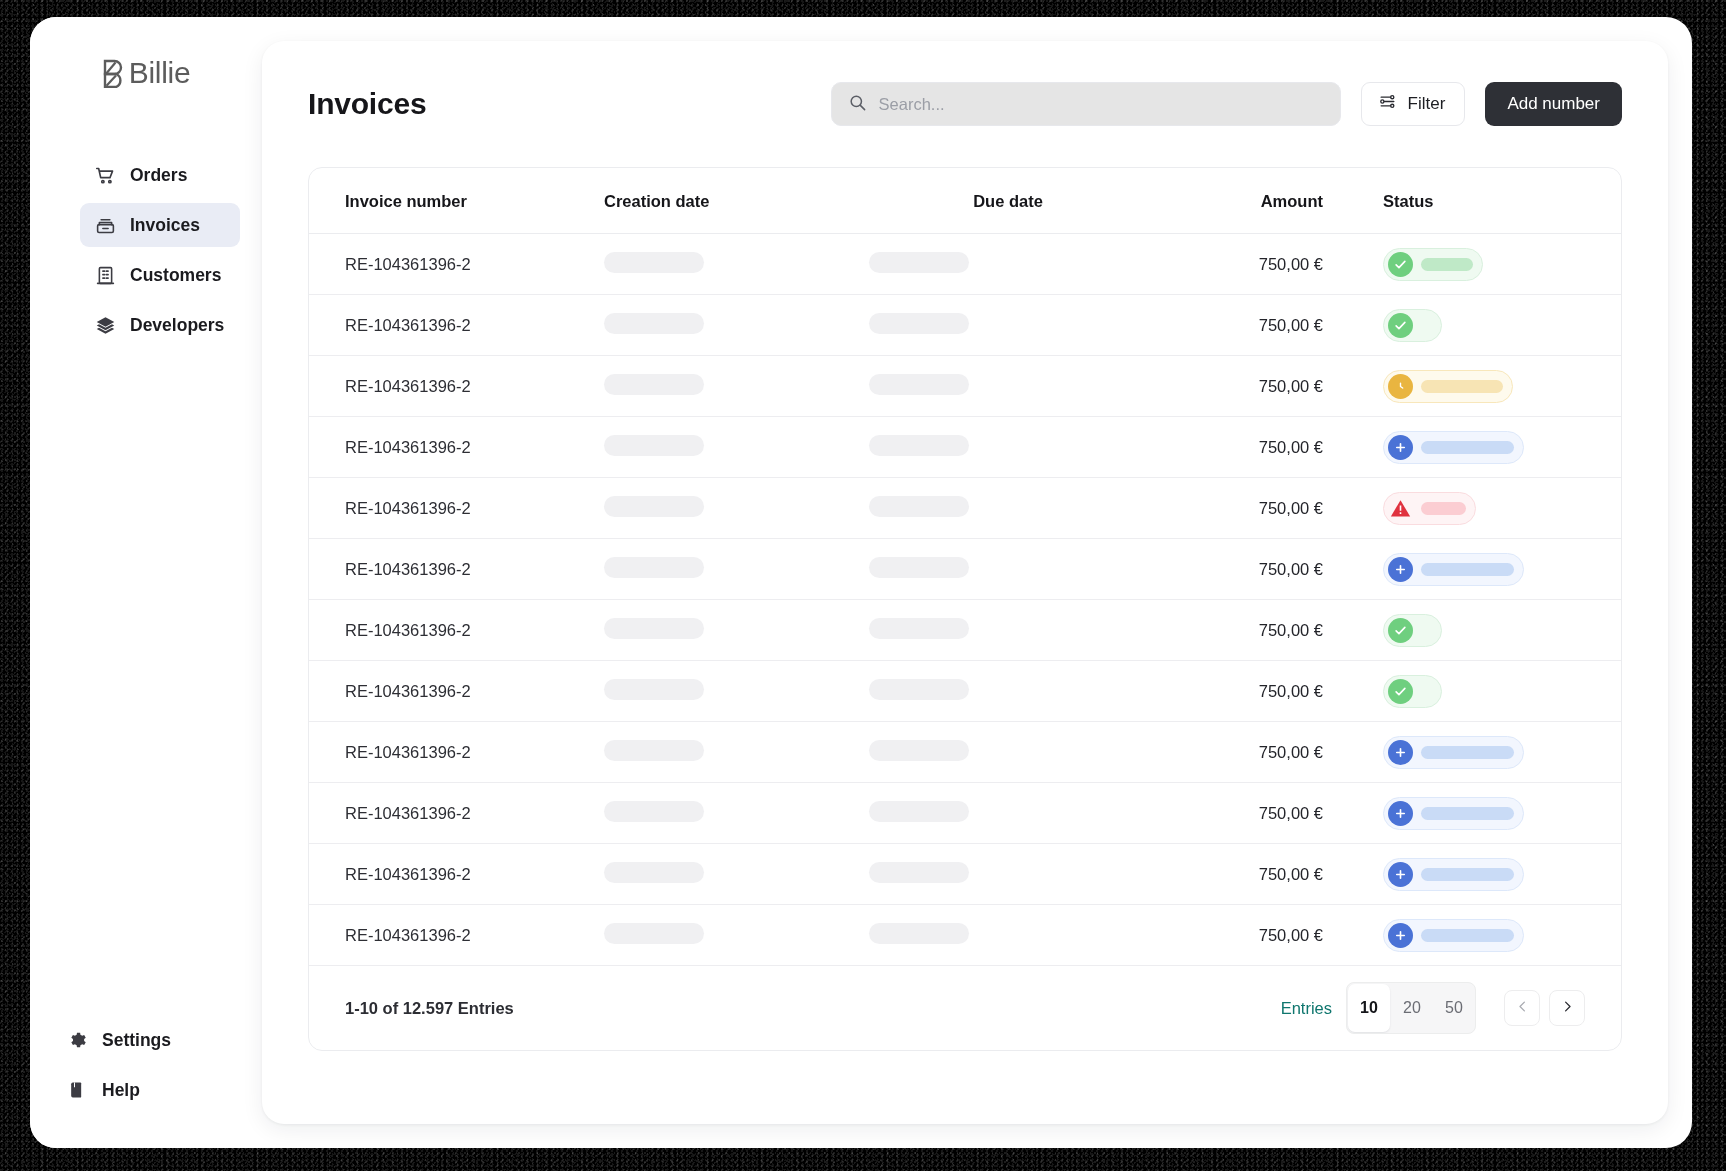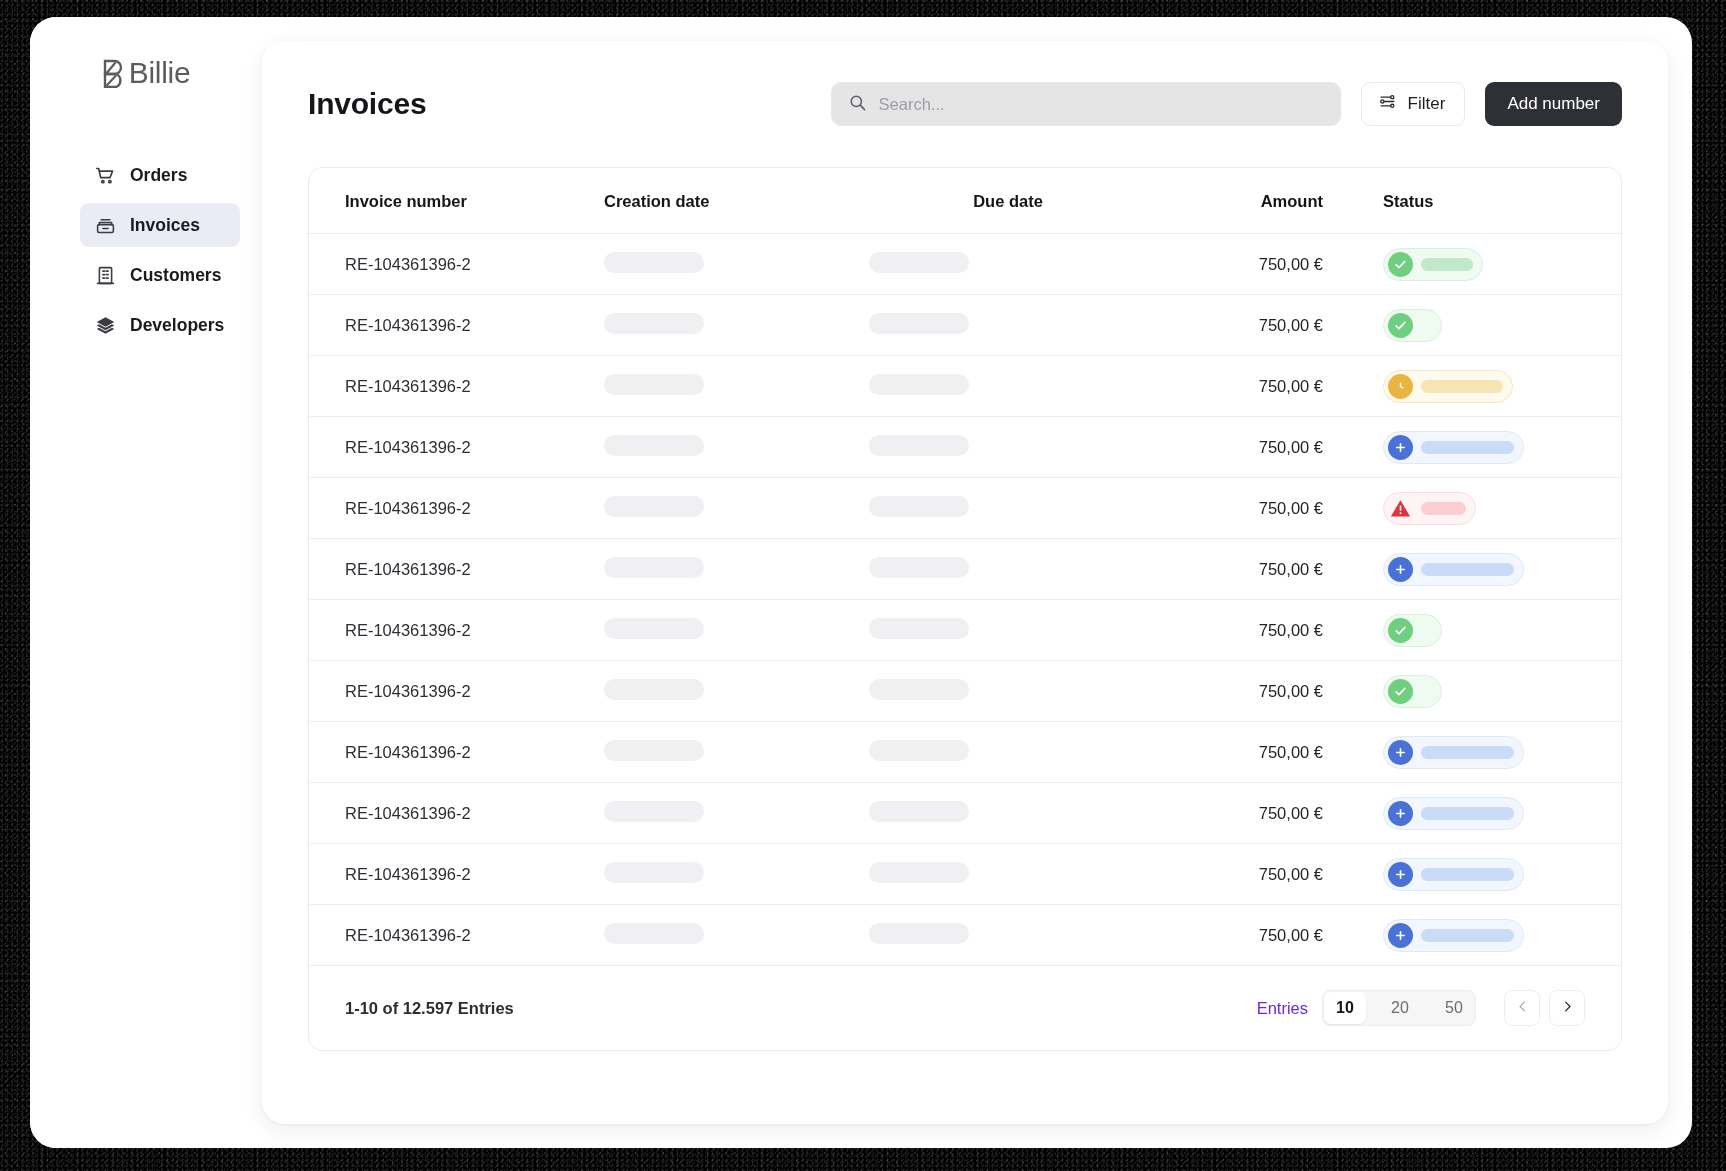--- a/index.html
+++ b/index.html
@@ -244,30 +244,29 @@
 
   
   .table-foot {
     display: flex;
     align-items: center;
     height: 84px;
     padding: 0 36px;
   }
   .foot-info { font-size: 16.5px; color: #2c2d33; font-weight: bold; }
   .foot-spacer { flex: 1 1 auto; }
-  .foot-label { font-size: 16.5px; color: #6d28d9; margin-right: 14px; }
+  .foot-label { font-size: 16.5px; color: #0f766e; margin-right: 14px; }
 
   .seg {
     display: flex;
     border: 1px solid #eceded;
     border-radius: 8px;
     background: #f6f6f7;
     overflow: hidden;
-    height: 36px;
-    gap: 12px;
+    height: 52px;
   }
   .seg button {
     border: 0; background: transparent;
     min-width: 42px; padding: 0 8px;
     font-size: 16px; color: #6b6d74;
     cursor: pointer;
     font-family: "Liberation Sans", sans-serif;
   }
   .seg button.sel {
     background: #ffffff;
@@ -356,20 +355,40 @@
               <path d="M2 16l10 5.5L22 16l-2.6-1.4L12 18.7 4.6 14.6z"></path>
           </svg>
         </span>
         <span>Developers</span>
       </div>
 
     </nav>
 
     <div class="nav-spacer"></div>
 
+    <nav class="nav-bottom">
+      <div class="nav-item">
+        <span class="nav-ico">
+          <svg width="20" height="20" viewBox="0 0 24 24" fill="currentColor">
+            <path d="M12 8.3a3.7 3.7 0 1 0 0 7.4 3.7 3.7 0 0 0 0-7.4zm0 5.6a1.9 1.9 0 1 1 0-3.8 1.9 1.9 0 0 1 0 3.8z"></path>
+            <path d="M20.5 13.2c.05-.4.08-.8.08-1.2s-.03-.8-.08-1.2l2-1.5-1.9-3.3-2.4.9a7.7 7.7 0 0 0-2.1-1.2l-.35-2.5h-3.8l-.35 2.5c-.76.28-1.46.68-2.1 1.2l-2.4-.9L5.2 9.3l2 1.5c-.05.4-.08.8-.08 1.2s.3.8.08 1.2l-2 1.5 1.9 3.3 2.4-.9c.64.52 1.34.92 2.1 1.2l.35 2.5h3.8l.35-2.5c.76-.28 1.46-.68 2.1-1.2l2.4.9 1.9-3.3z"></path>
+          </svg>
+        </span>
+        <span>Settings</span>
+      </div>
+      <div class="nav-item">
+        <span class="nav-ico">
+          <svg width="20" height="20" viewBox="0 0 24 24" fill="currentColor">
+            <path d="M7 3h9a1 1 0 0 1 1 1v16a1 1 0 0 1-1 1H7a2 2 0 0 1-2-2V5a2 2 0 0 1 2-2z"></path>
+            <path d="M8.4 3h1.2v6l-.6-.6-.6.6z" fill="#ffffff"></path>
+          </svg>
+        </span>
+        <span>Help</span>
+      </div>
+    </nav>
 
   </aside>
 
   <main id="main">
 
     <div class="page-head">
       <div class="page-title">Invoices</div>
       <div class="head-spacer"></div>
 
       <div class="search-box">

